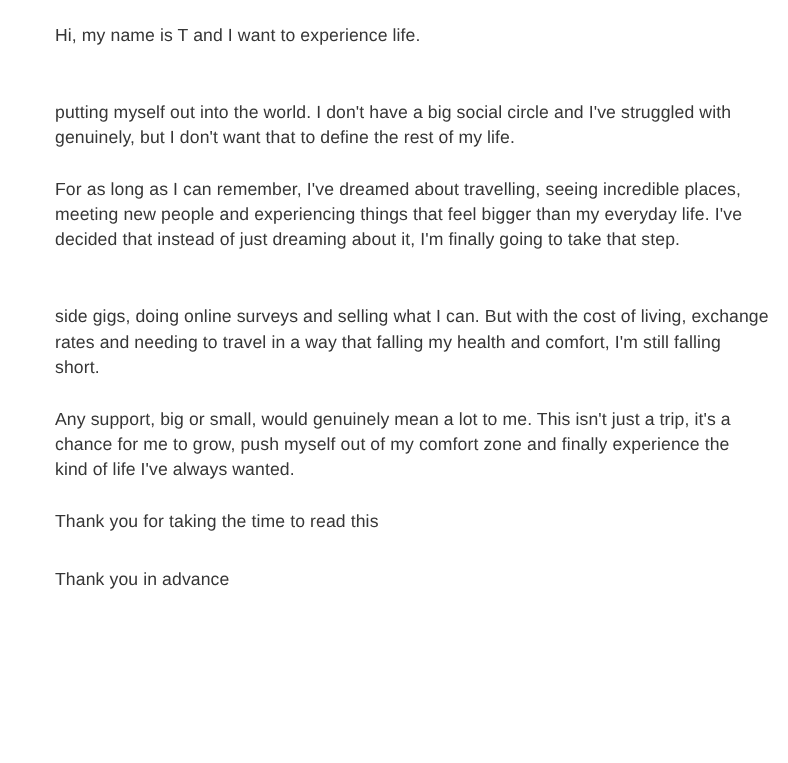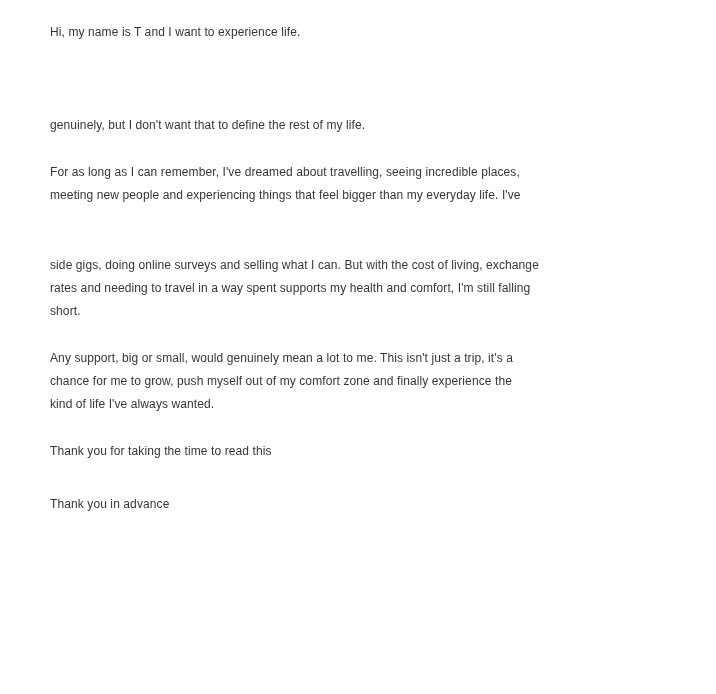--- a/index.html
+++ b/index.html
@@ -11,35 +11,35 @@
     width: 716px;
     height: 694px;
     overflow: hidden;
     font-family: "Liberation Sans", sans-serif;
   }
   .story {
     box-sizing: border-box;
     width: 716px;
     padding: 21px 8px 0 50px;
     color: #363636;
-    font-size: 12px;
+    font-size: 16px;
     line-height: 23px;
     letter-spacing: 0.1px;
   }
   .para {
     margin: 0 0 24px 0;
   }
   .para.extra-space {
     margin-top: 30px;
   }
 </style>
 </head>
 <body>
 
 <main class="story">
     <p class="para"><span>Hi, my name is T and I want to experience life.</span></p>
-    <p class="para"><br><br><span>genuinely, but I don't want that to define the rest of my life.</span></p>
-    <p class="para"><span>For as long as I can remember, I've dreamed about travelling, seeing incredible places,</span><br><span>meeting new people and experiencing things that feel bigger than my everyday life. I've</span><br></p>
-    <p class="para"><br><span>side gigs, doing online surveys and selling what I can. But with the cost of living, exchange</span><br><span>rates and needing to travel in a way spent supports my health and comfort, I'm still falling</span><br><span>short.</span></p>
+    <p class="para"><br><span>putting myself out into the world. I don't have a big social circle and I've struggled with</span><br><span>genuinely, but I don't want that to define the rest of my life.</span></p>
+    <p class="para"><span>For as long as I can remember, I've dreamed about travelling, seeing incredible places,</span><br><span>meeting new people and experiencing things that feel bigger than my everyday life. I've</span><br><span>decided that instead of just dreaming about it, I'm finally going to take that step.</span></p>
+    <p class="para"><br><span>side gigs, doing online surveys and selling what I can. But with the cost of living, exchange</span><br><span>rates and needing to travel in a way that falling my health and comfort, I'm still falling</span><br><span>short.</span></p>
     <p class="para"><span>Any support, big or small, would genuinely mean a lot to me. This isn't just a trip, it's a</span><br><span>chance for me to grow, push myself out of my comfort zone and finally experience the</span><br><span>kind of life I've always wanted.</span></p>
     <p class="para"><span>Thank you for taking the time to read this</span></p>
     <p class="para extra-space"><span>Thank you in advance</span></p>
   </main>
 
 </body></html>

